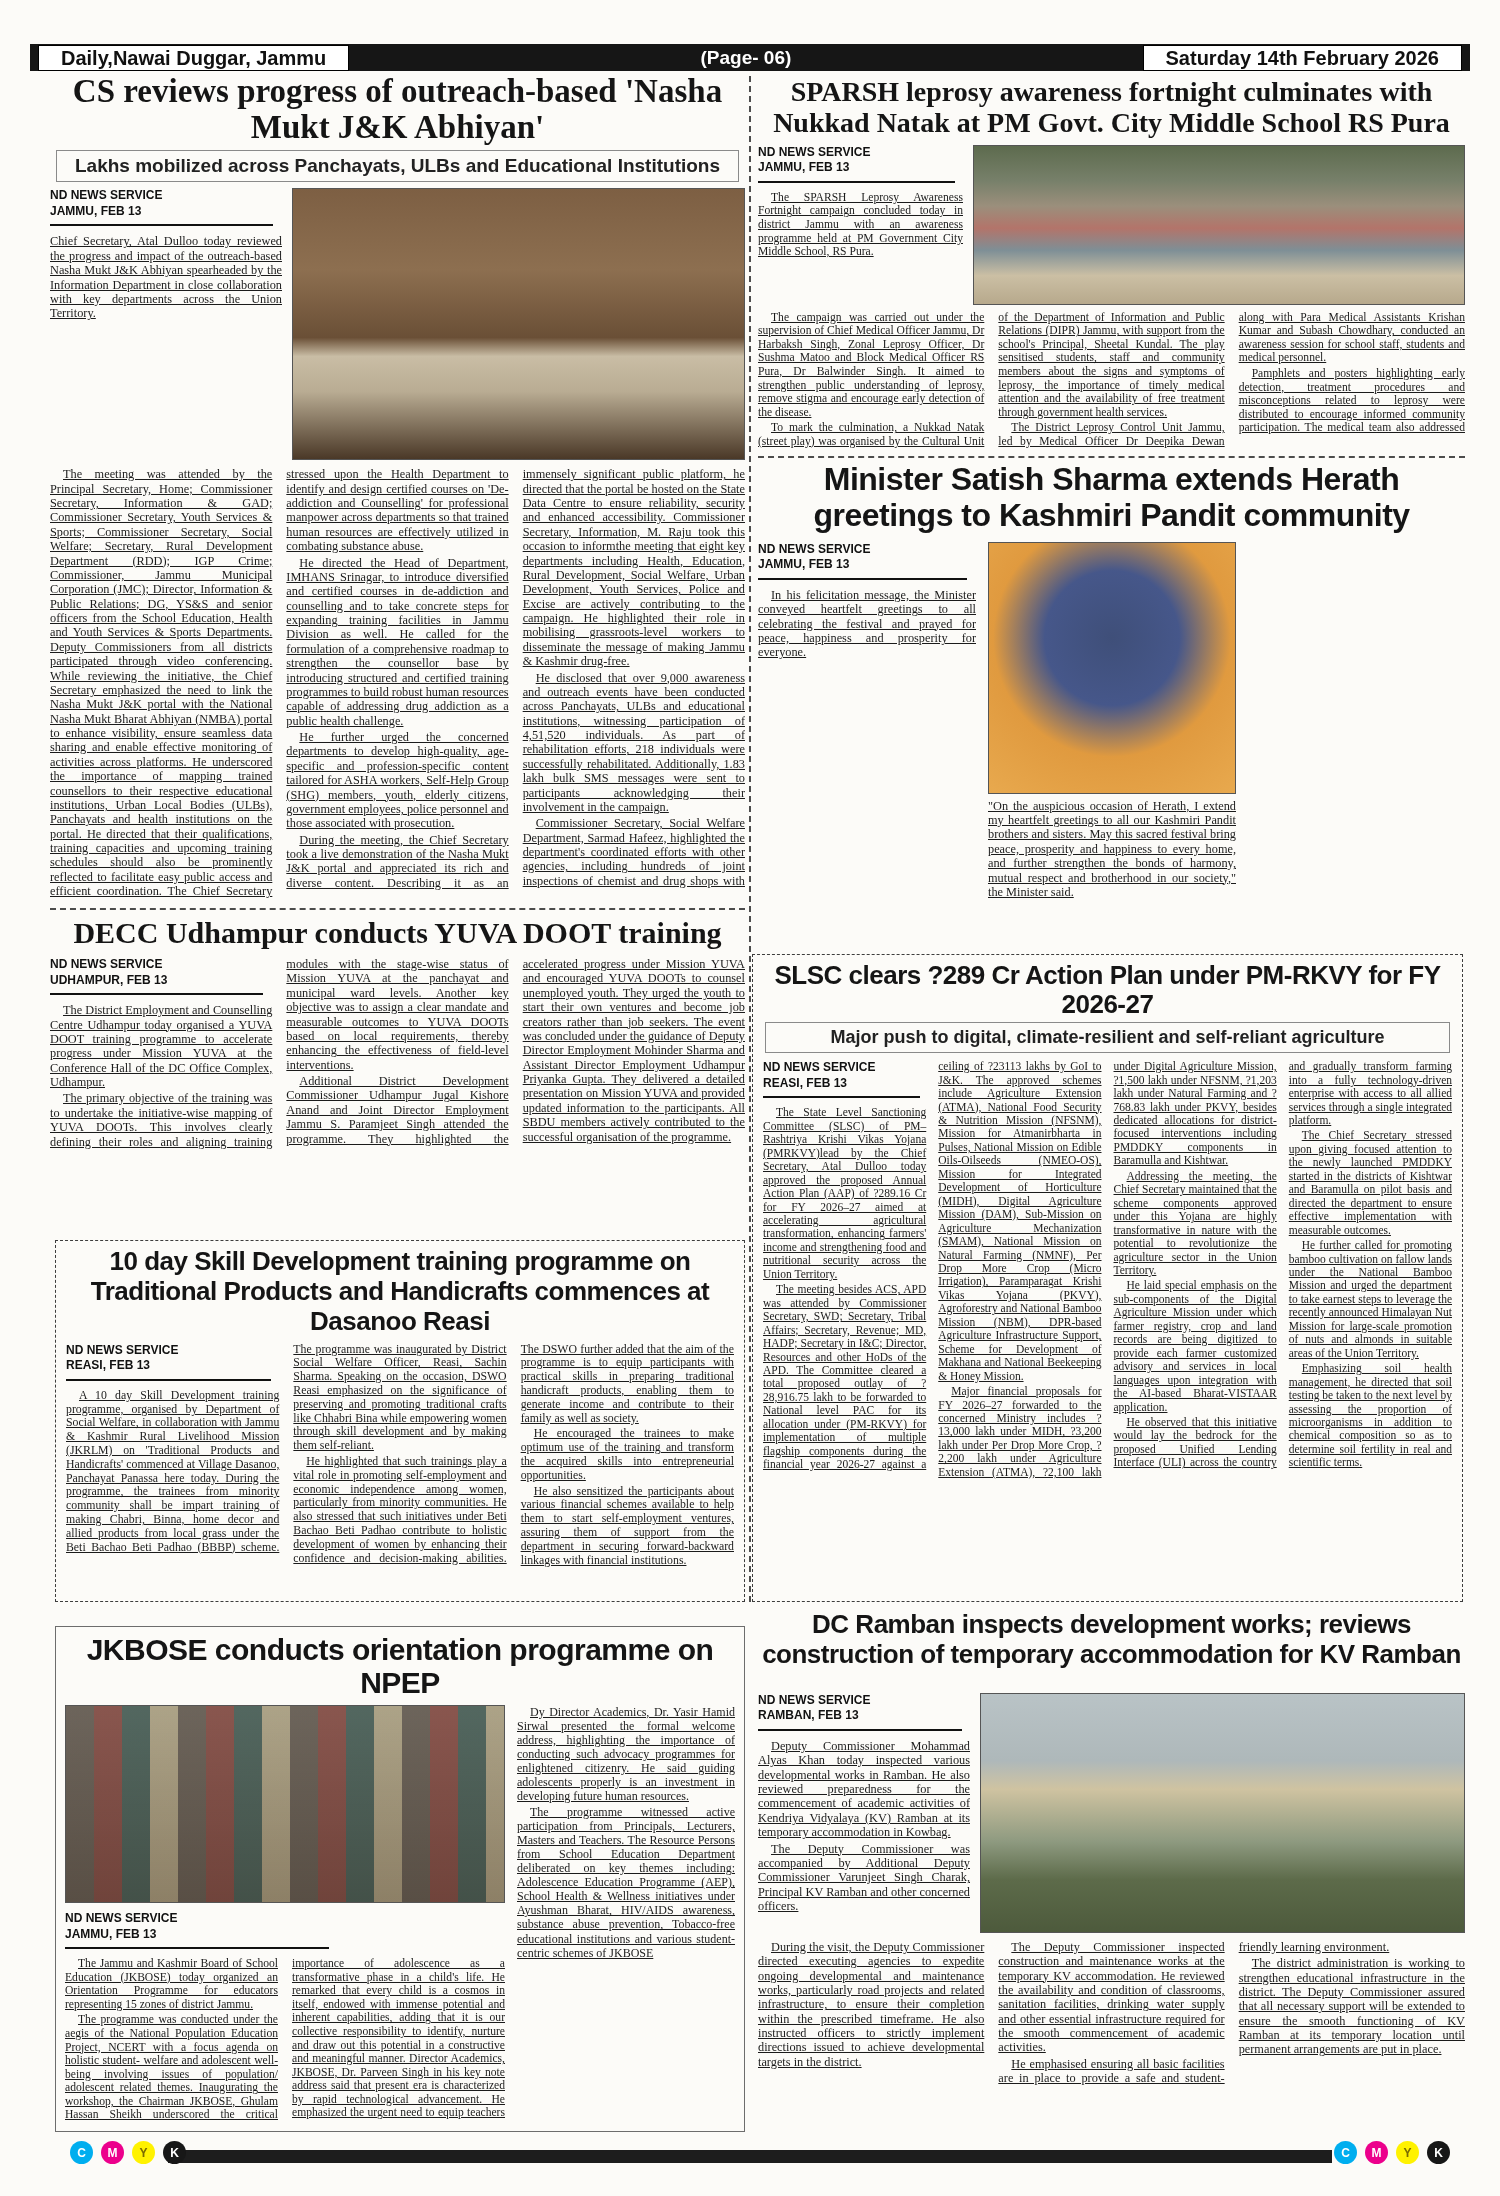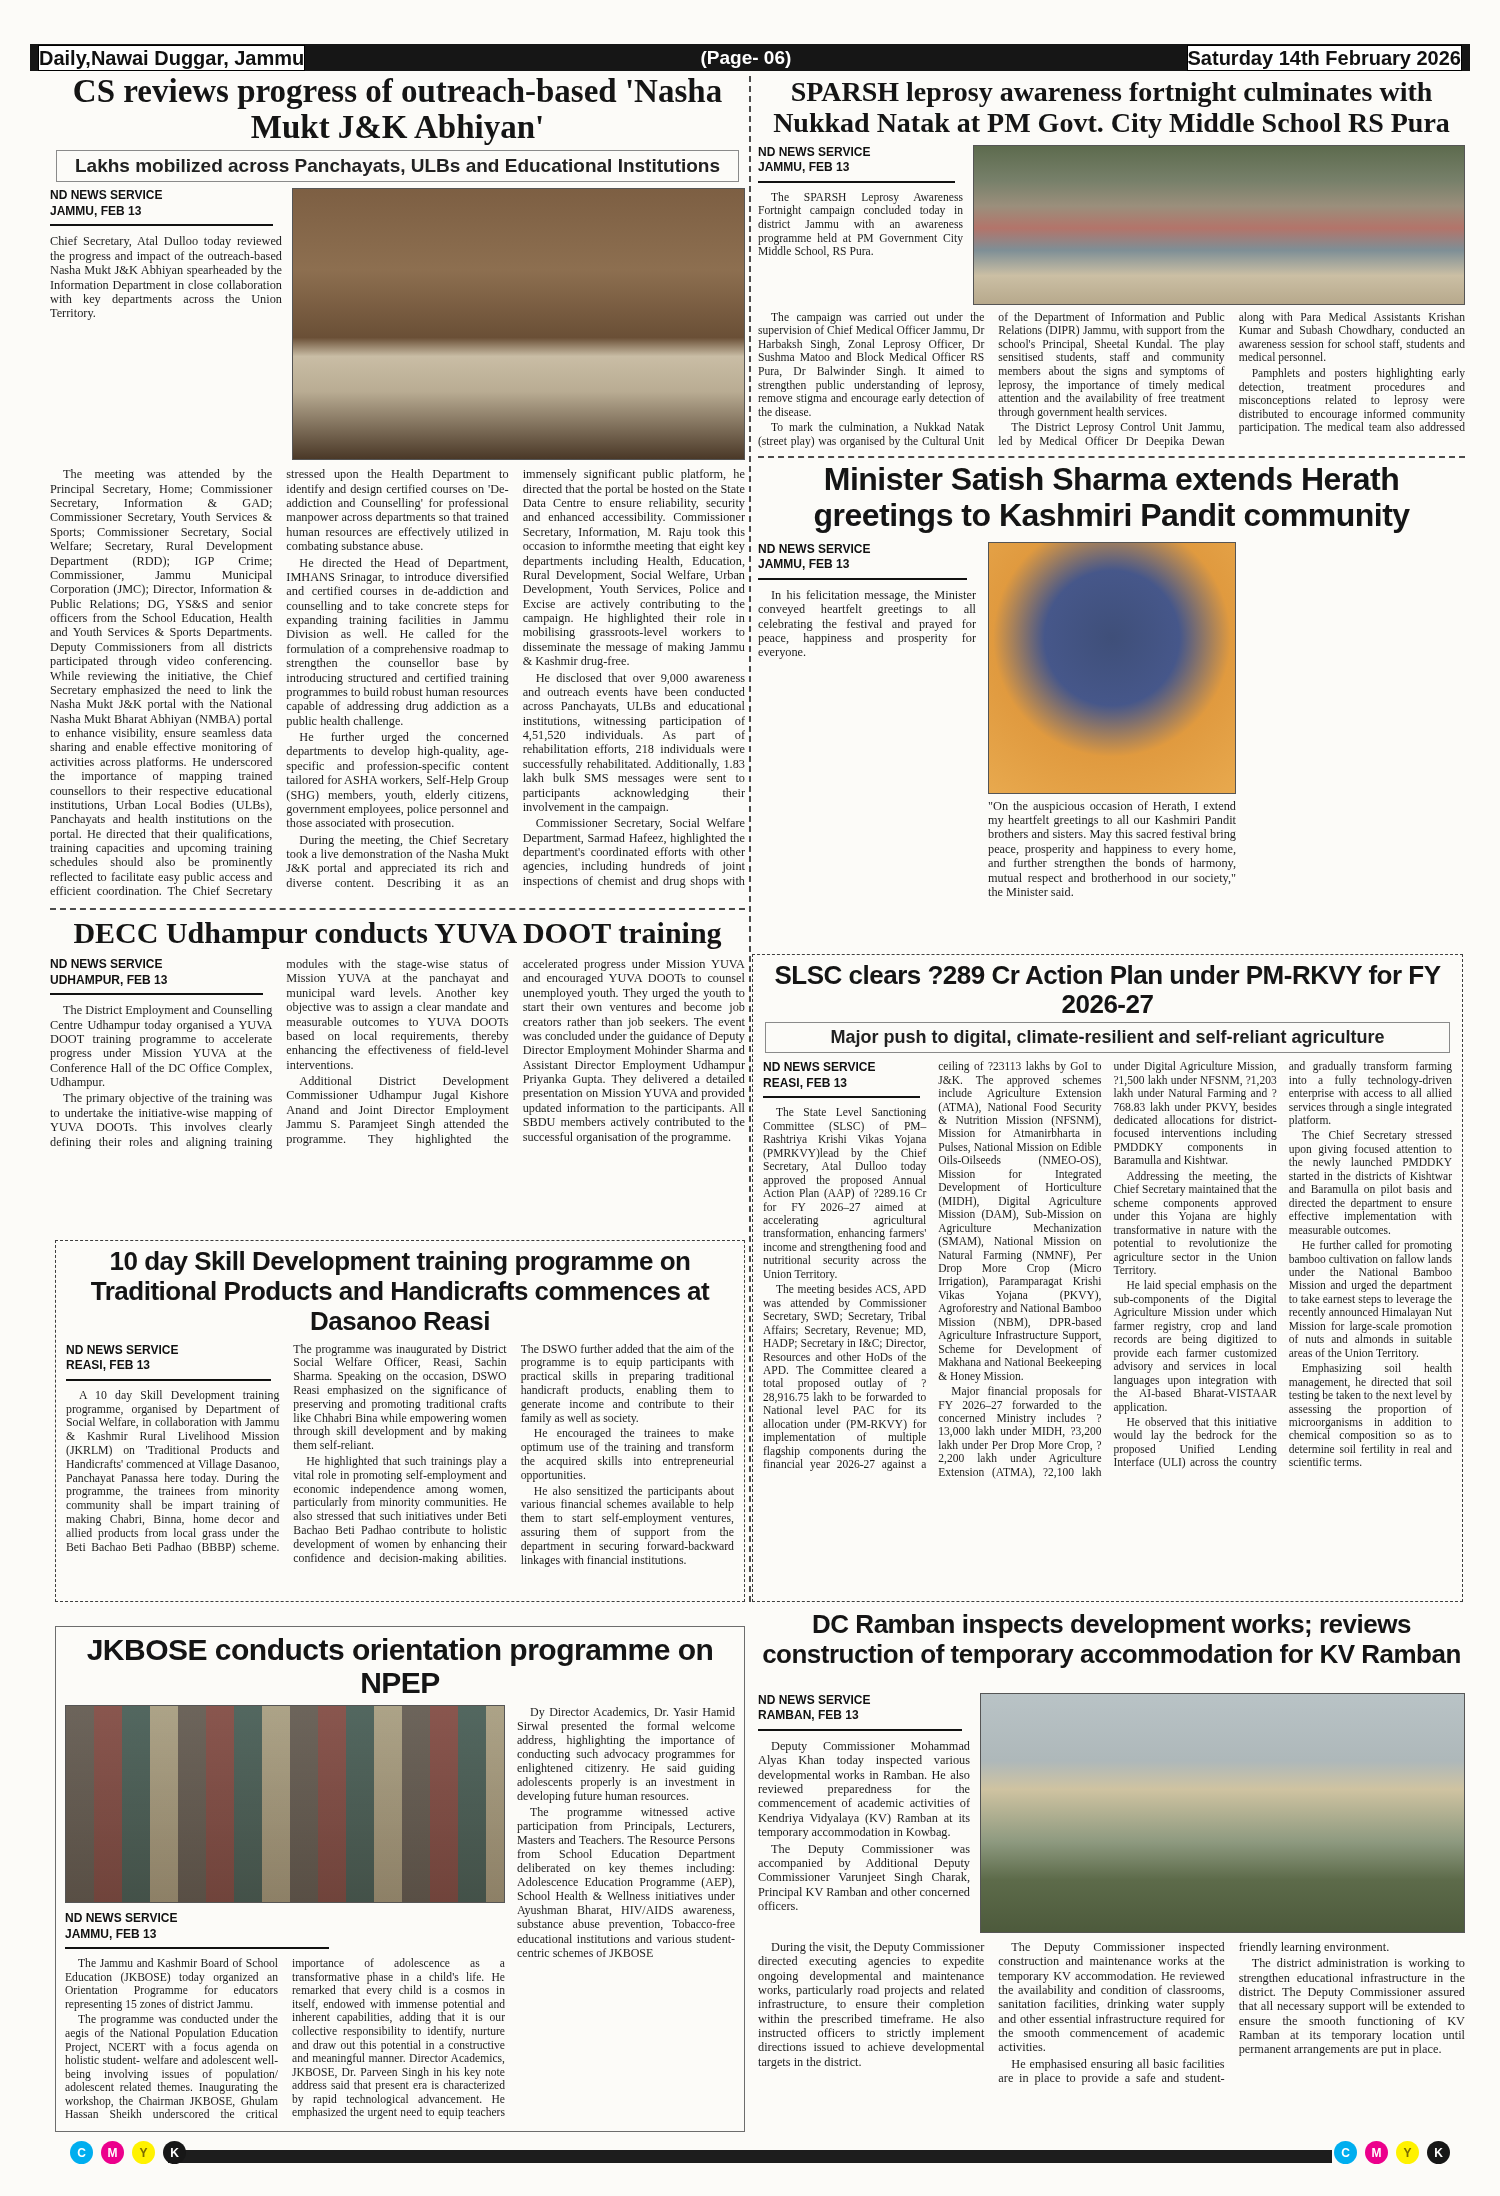--- a/index.html
+++ b/index.html
@@ -2,33 +2,33 @@
 <html><head>
 <meta charset="utf-8">
 <style>
   html,body{margin:0;padding:0;background:#e8e6e1;}
   .page{position:relative;width:1500px;height:2196px;background:#fcfbf8;margin:0 auto;
         font-family:"Liberation Serif",serif;color:#1b1b1b;overflow:hidden;}
   
   .topbar{position:absolute;left:30px;top:44px;width:1440px;height:27px;background:#161616;
           display:flex;align-items:center;justify-content:space-between;padding:0 8px;box-sizing:border-box;}
   .topbar .box{background:#fff;border:1px solid #000;color:#111;font-family:"Liberation Sans",sans-serif;
-               font-weight:bold;font-size:20px;padding:0 0;line-height:24px;white-space:nowrap;}
+               font-weight:bold;font-size:20px;padding:0 22px;line-height:24px;white-space:nowrap;}
   .topbar .mid{color:#fff;font-family:"Liberation Sans",sans-serif;font-weight:bold;font-size:19px;}
   
   .art{position:absolute;box-sizing:border-box;overflow:hidden;}
   .hl{text-align:center;font-weight:bold;color:#151515;margin:0;}
   .hl-serif{font-family:"Liberation Serif",serif;}
   .hl-sans{font-family:"Liberation Sans",sans-serif;letter-spacing:-0.5px;}
   .subbox{border:1.5px solid #8a8a8a;text-align:center;font-family:"Liberation Sans",sans-serif;
           font-weight:bold;font-size:19px;padding:4px 2px;margin:5px 6px;color:#222;}
   .byline{font-family:"Liberation Sans",sans-serif;font-weight:bold;font-size:12px;line-height:1.3;
           color:#111;border-bottom:2.5px solid #111;padding-bottom:5px;margin:0 0 8px 0;width:96%;}
   .body, .cols{font-size:12.3px;line-height:1.17;text-align:justify;overflow:hidden;}
-  .body p,.cols p{margin:0 0 2px 0;text-indent:13px;}
+  .body p,.cols p{margin:0 0 2px 0;text-indent:13px;text-decoration:underline;}
   .cols{column-gap:14px;column-rule:none;}
   .c3{column-count:3;} .c2{column-count:2;} .c4{column-count:4;column-gap:12px;}
   .row{display:flex;gap:10px;}
   .photo{border:1px solid #555;box-sizing:border-box;}
   .ph-meeting{background:
      linear-gradient(180deg,#7d5f43 0%,#8d6f50 30%,#6a4f36 55%,#c9bda5 62%,#b9ac93 75%,#4a3827 100%);}
   .ph-schoolgroup{background:
      linear-gradient(180deg,#5d6b4e 0%,#77806a 22%,#9b8f7c 38%,#b3746a 52%,#7e8f96 66%,#cbbfa4 82%,#b7a98c 100%);}
   .ph-minister{background:
      radial-gradient(circle at 50% 38%,#3f4f79 0%,#46578a 34%,#e09a3f 60%,#e8a94e 100%);}

